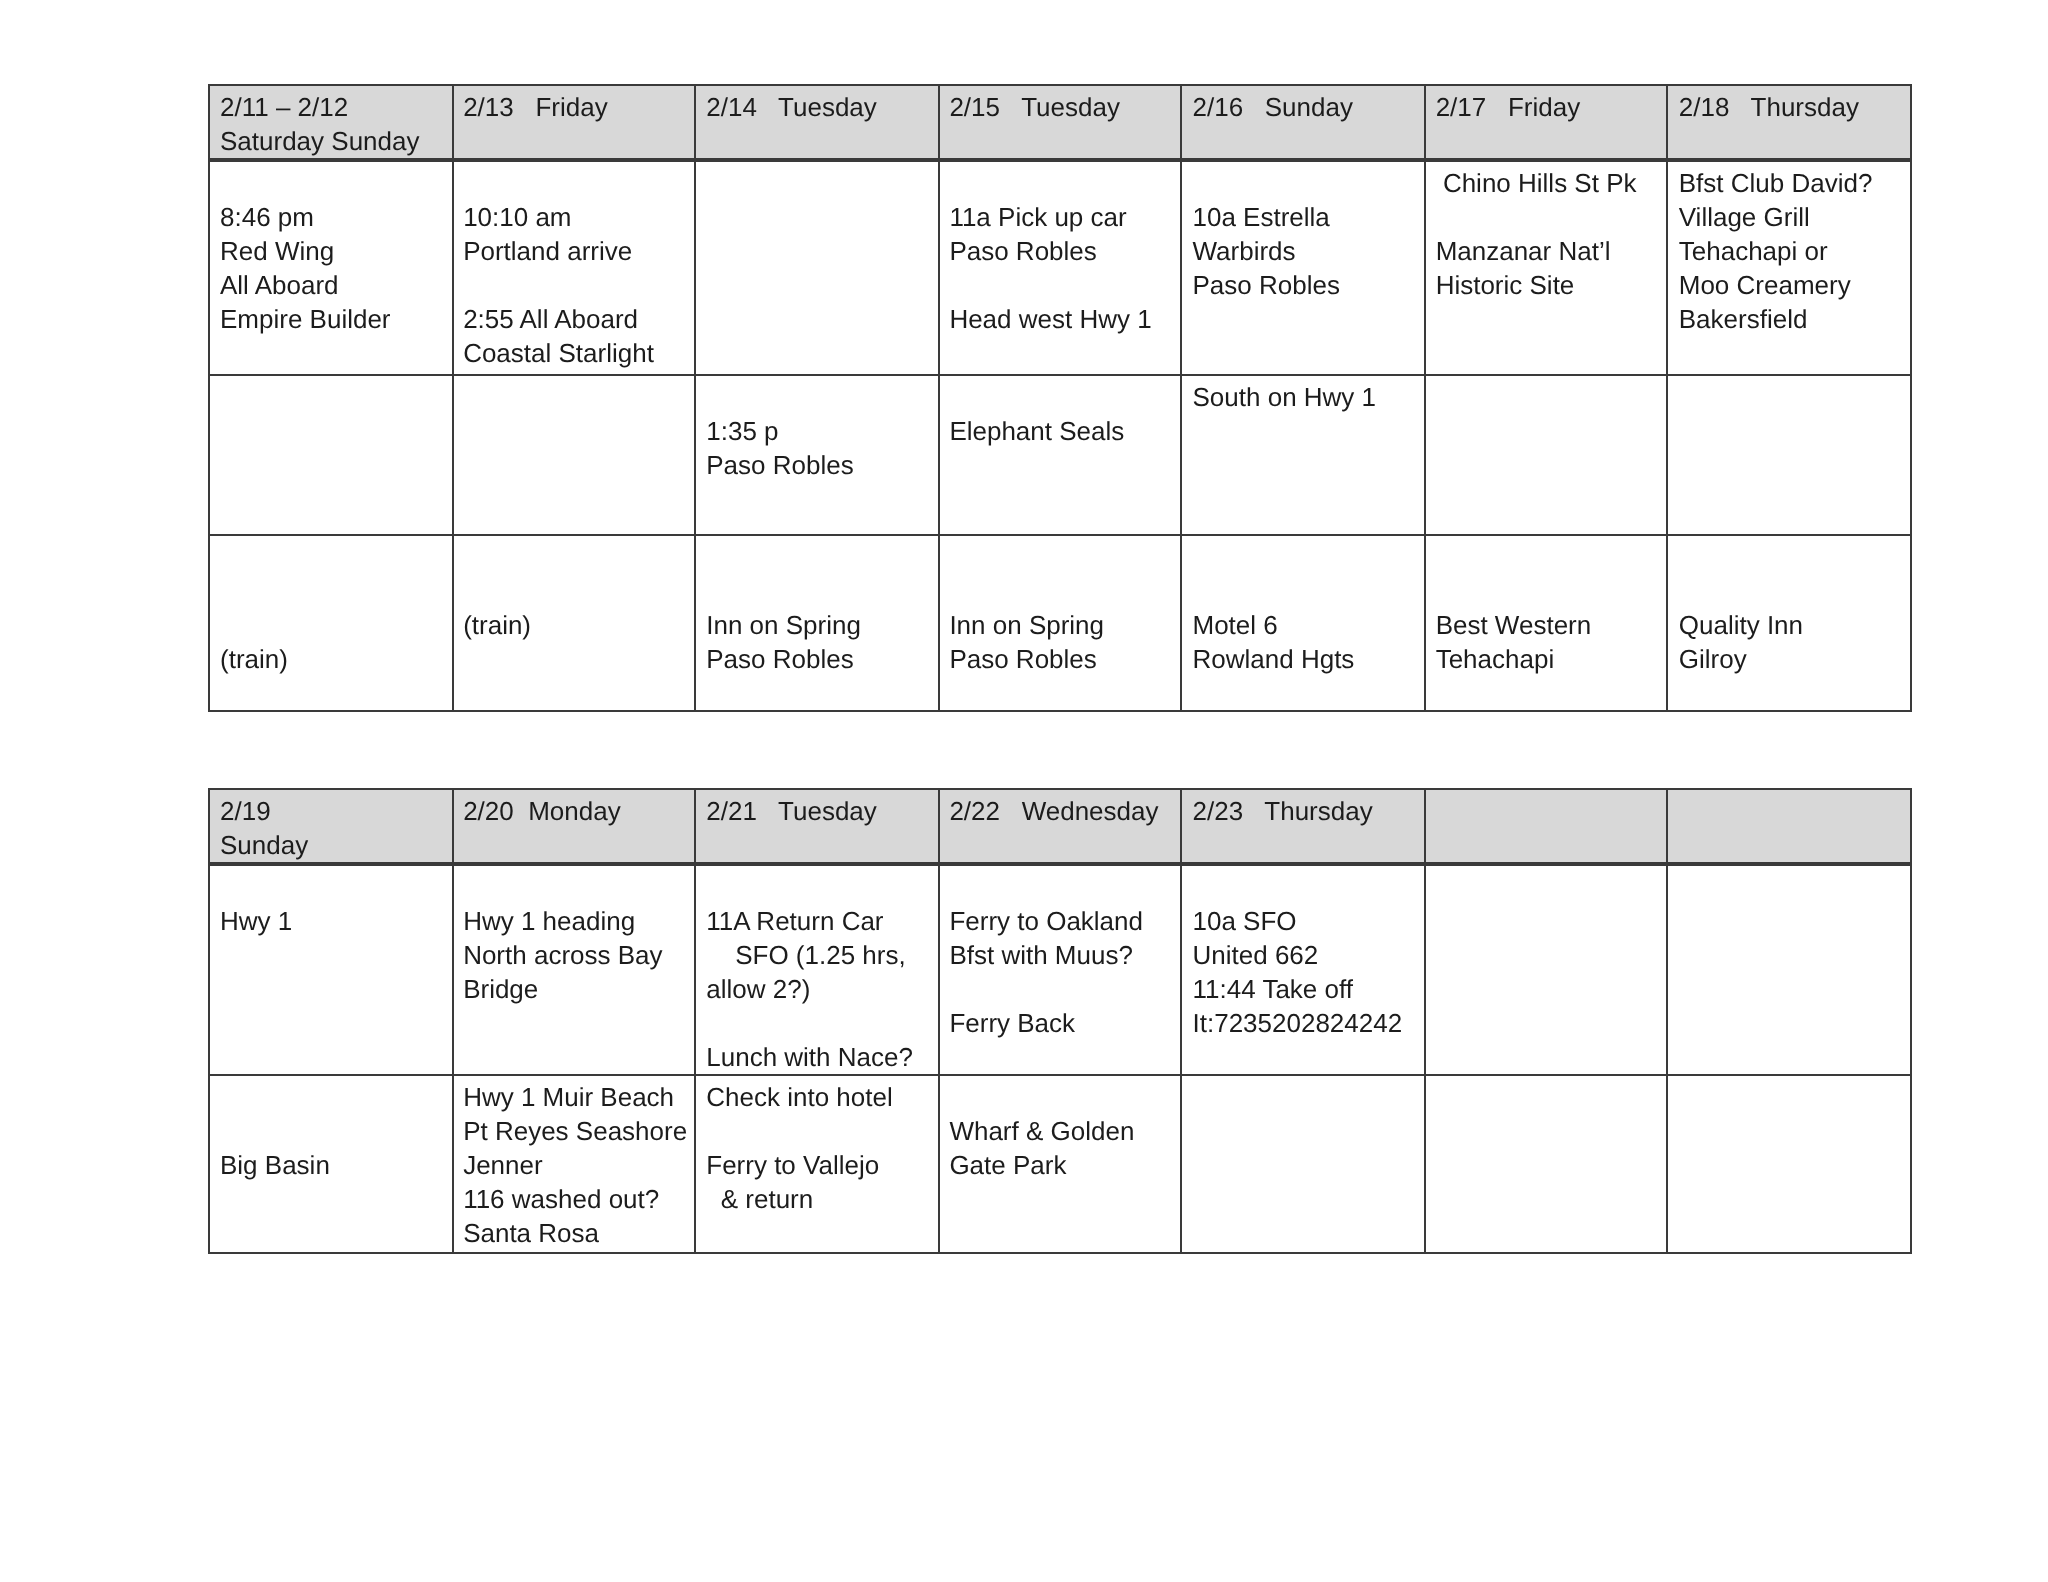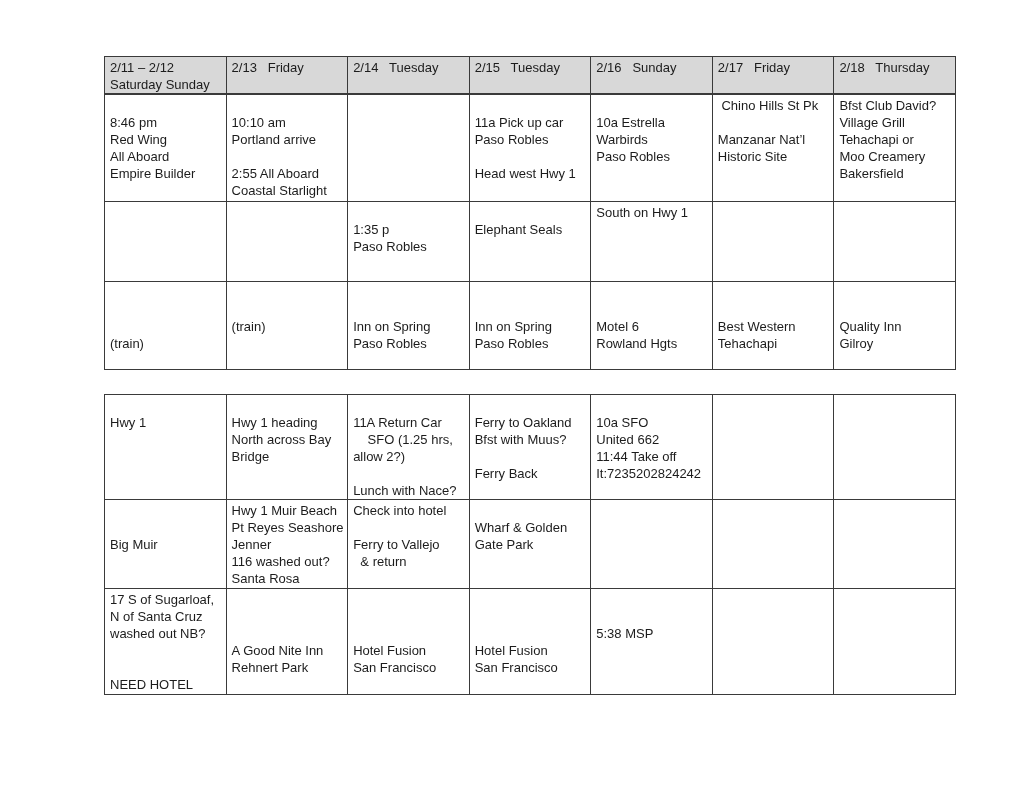--- a/index.html
+++ b/index.html
@@ -16,21 +16,21 @@
     color: #1c1c1c;
     overflow: hidden;
   }
   table.cal {
     position: absolute;
     left: 104px;
     width: 852px;
     border-collapse: collapse;
     table-layout: fixed;
   }
-  #week1-table { top: 56px; padding-left: 44px; }
+  #week1-table { top: 42px; padding-left: 44px; }
   #week2-table { top: 394px; }
   table.cal th, table.cal td {
     border: 1.5px solid #3a3a3a;
     vertical-align: top;
     text-align: left;
     padding: 2px 3px 0 5px;
     font-size: 13px;
     line-height: 17px;
     font-weight: 400;
     white-space: pre-wrap;
@@ -148,20 +148,30 @@
     <colgroup>
         <col>
         <col>
         <col>
         <col>
         <col>
         <col>
         <col>
       </colgroup>
     <tbody>
+        <tr style="height:37px">
+      <th>2/19
+Sunday</th>
+      <th>2/20  Monday</th>
+      <th>2/21   Tuesday</th>
+      <th>2/22   Wednesday</th>
+      <th>2/23   Thursday</th>
+      <th></th>
+      <th></th>
+    </tr>
     <tr style="height:104px">
       <td>
 Hwy 1</td>
       <td>
 Hwy 1 heading
 North across Bay
 Bridge</td>
       <td>
 11A Return Car
     SFO (1.25 hrs,
@@ -177,61 +187,33 @@
 10a SFO
 United 662
 11:44 Take off
 It:7235202824242</td>
       <td></td>
       <td></td>
     </tr>
     <tr style="height:89px">
       <td>
 
-Big Muir</td>
+Big Basin</td>
       <td>Hwy 1 Muir Beach
 Pt Reyes Seashore
 Jenner
 116 washed out?
 Santa Rosa</td>
       <td>Check into hotel
 
 Ferry to Vallejo
   &amp; return</td>
       <td>
 Wharf &amp; Golden
 Gate Park</td>
       <td></td>
       <td></td>
       <td></td>
     </tr>
-    <tr style="height:106px">
-      <td>17 S of Sugarloaf,
-N of Santa Cruz
-washed out NB?
-
-
-NEED HOTEL</td>
-      <td>
-
-
-A Good Nite Inn
-Rehnert Park</td>
-      <td>
-
-
-Hotel Fusion
-San Francisco</td>
-      <td>
-
-
-Hotel Fusion
-San Francisco</td>
-      <td>
-
-5:38 MSP</td>
-      <td></td>
-      <td></td>
-    </tr>
   </tbody>
     </table>
 
 </div>
 
 </body></html>

